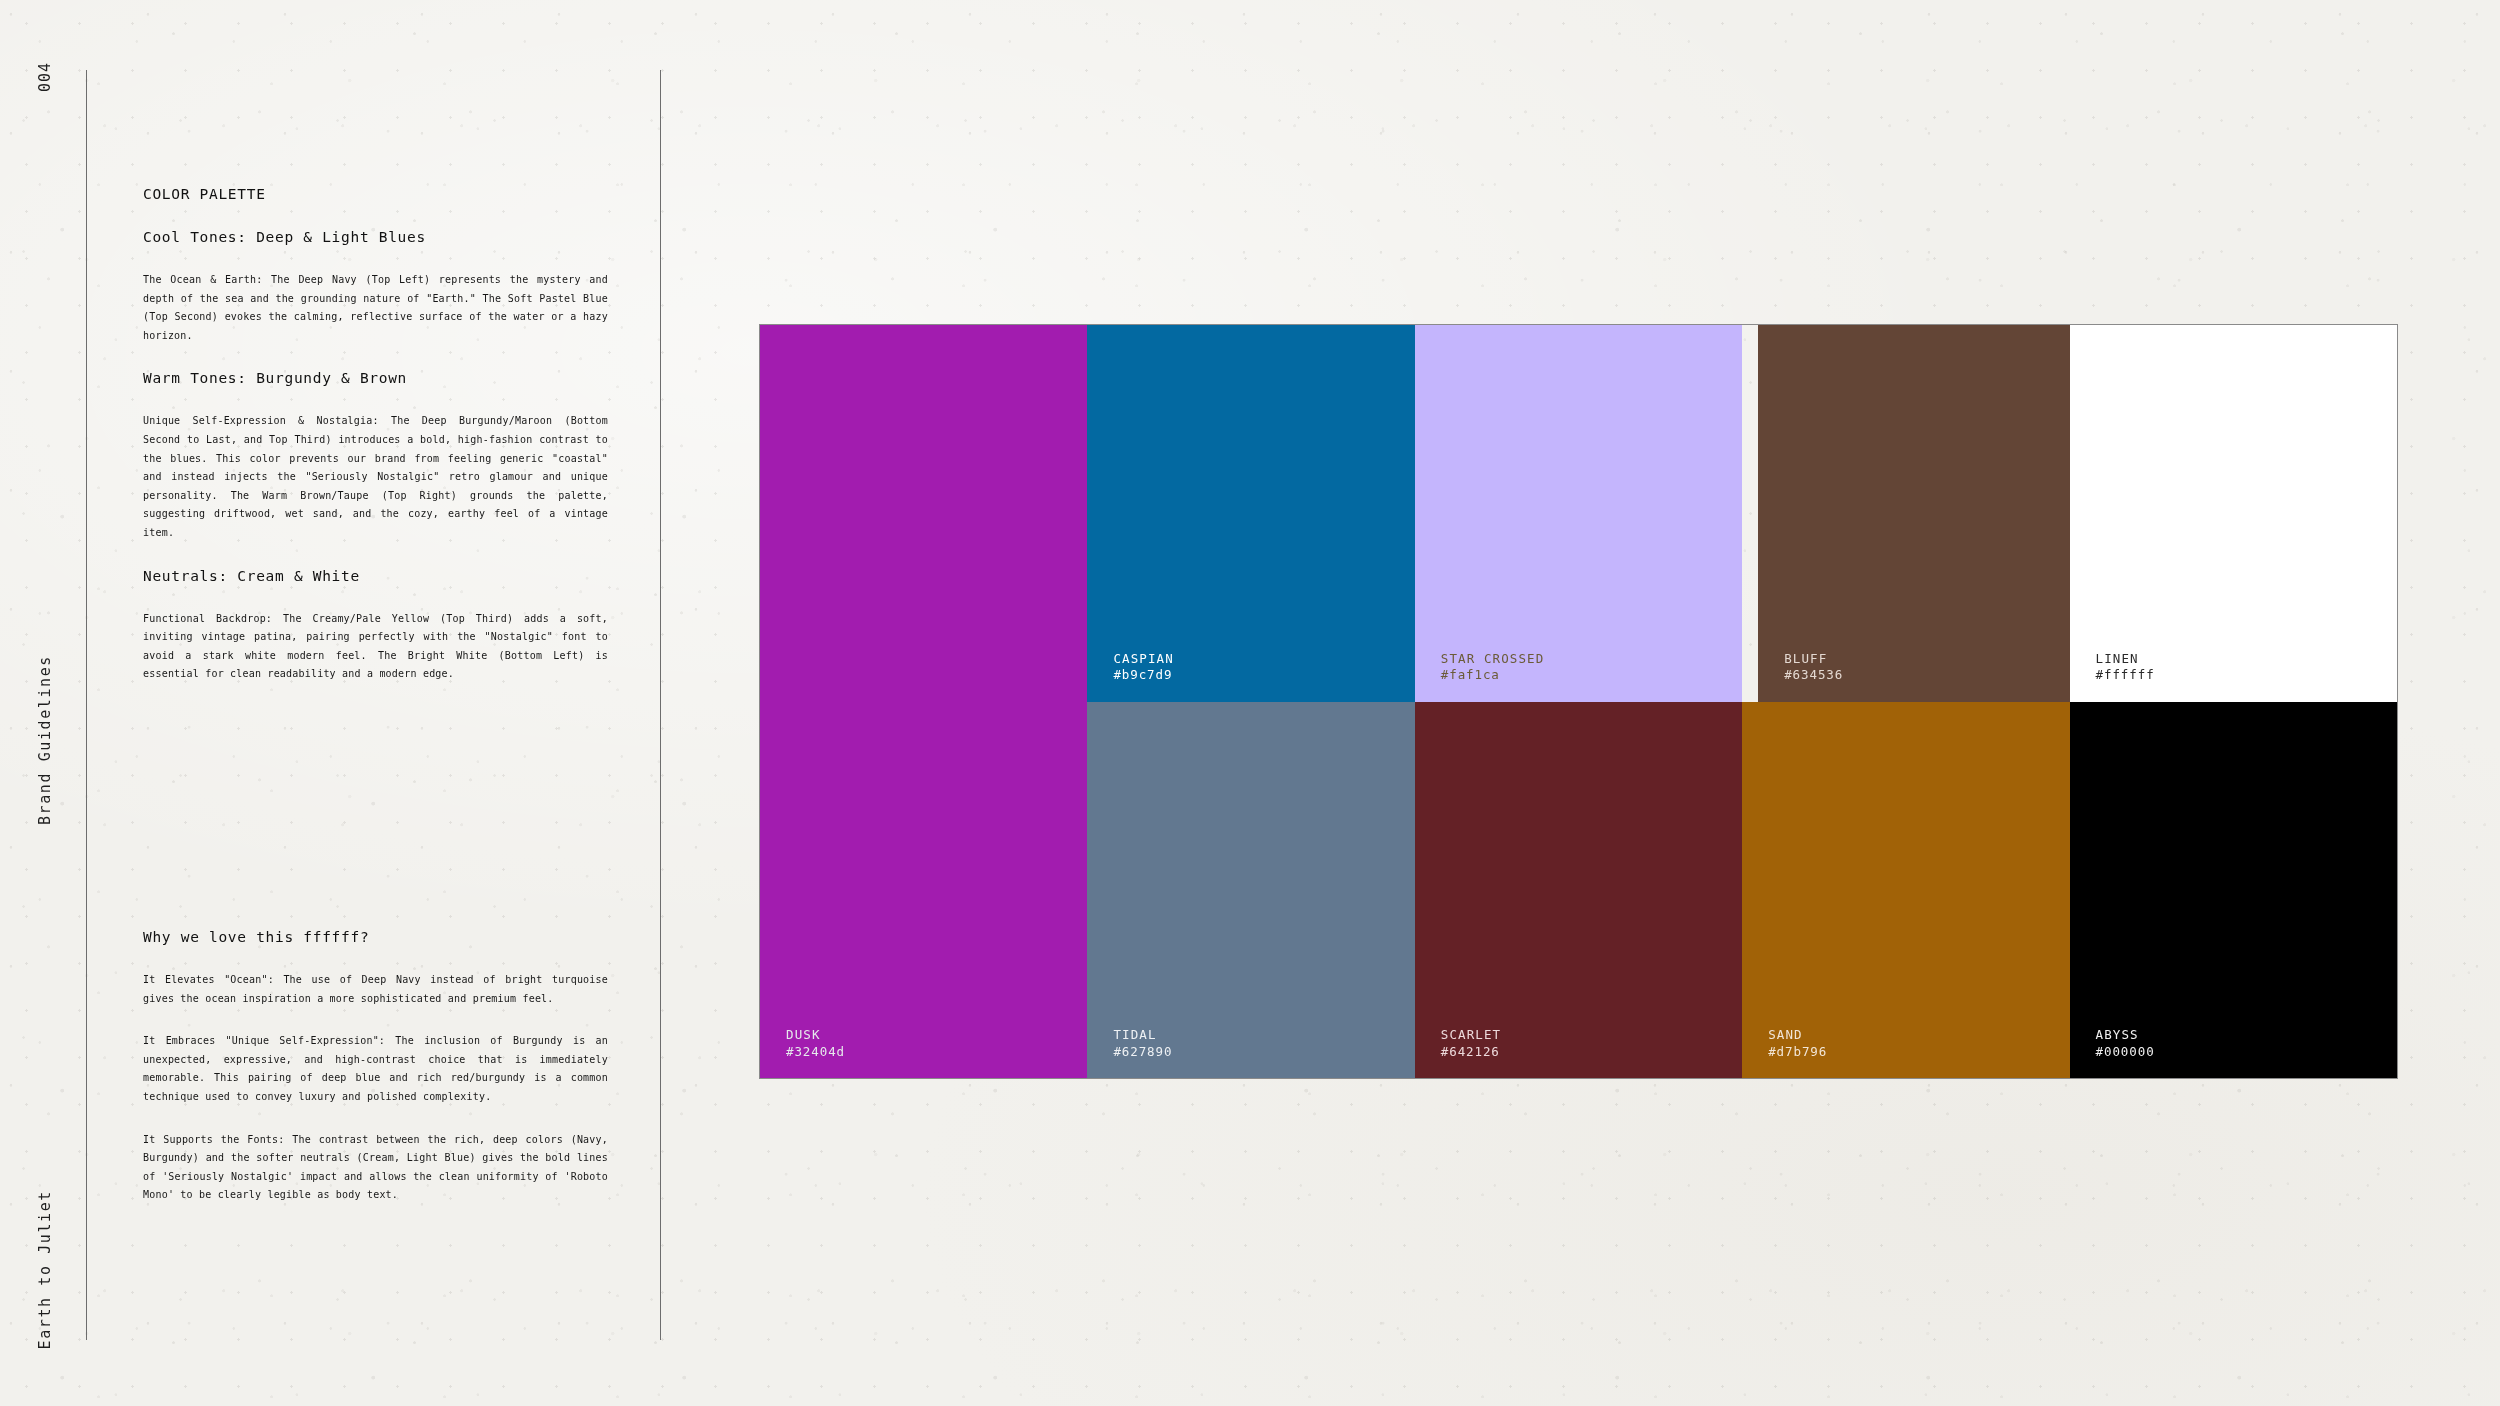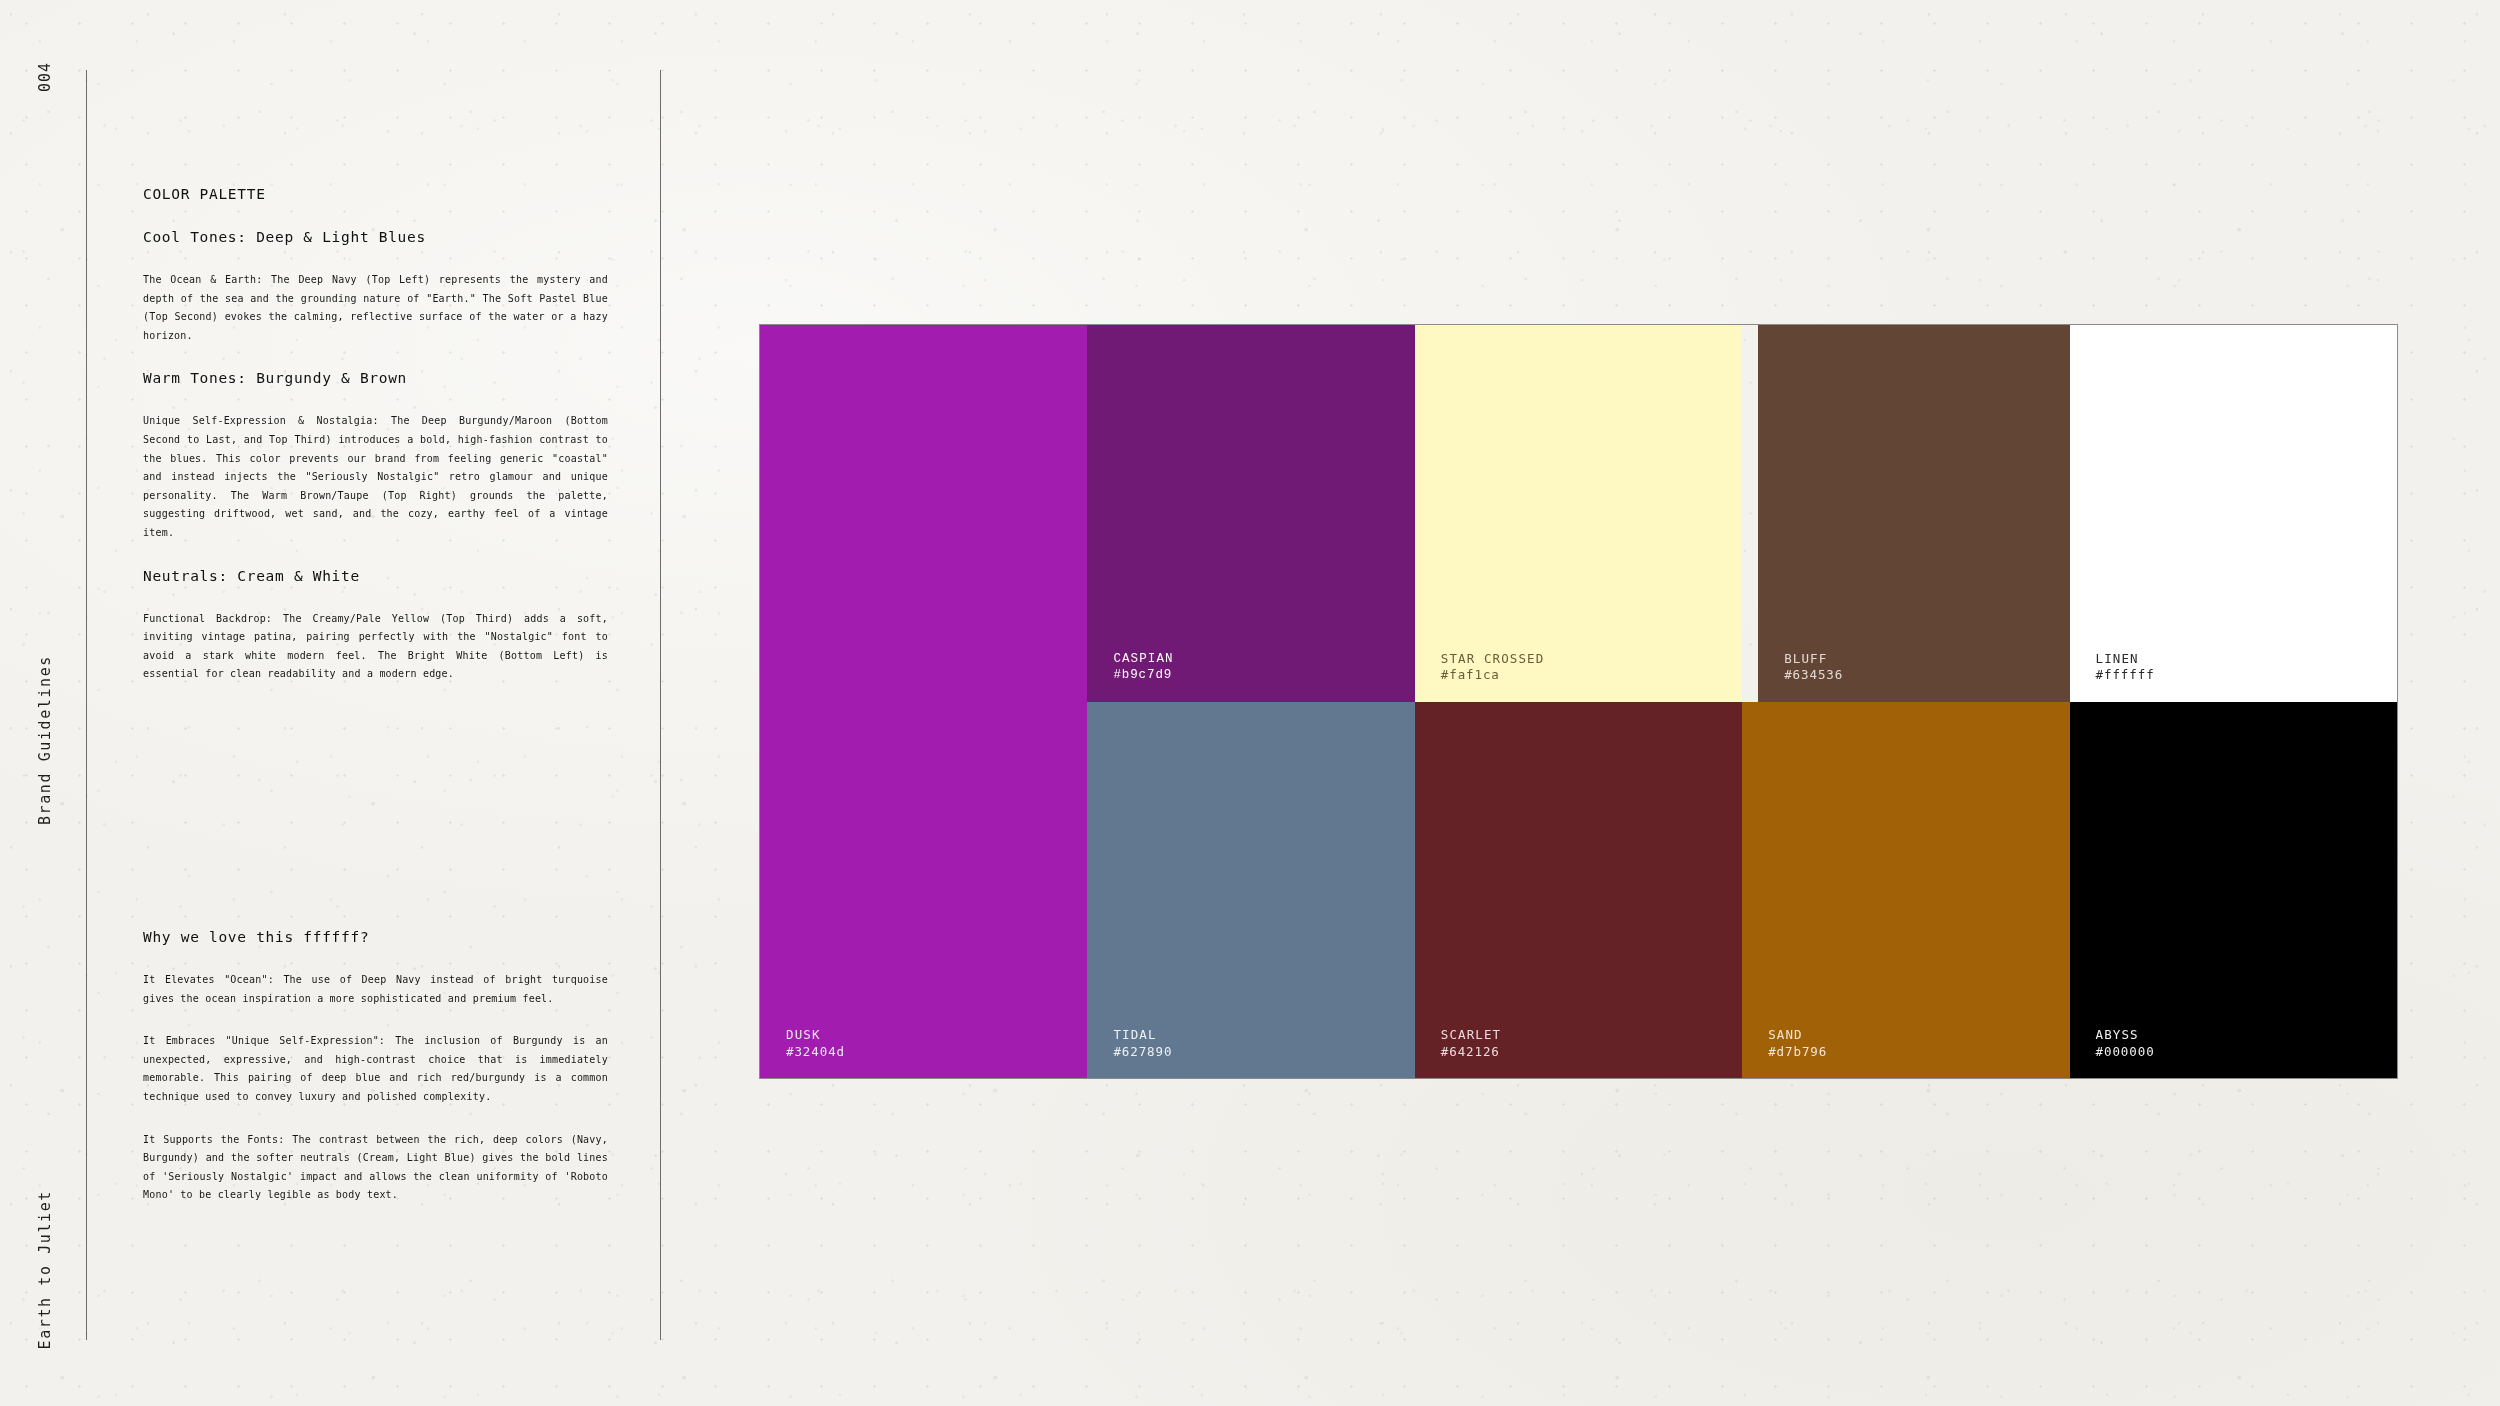--- a/index.html
+++ b/index.html
@@ -173,28 +173,28 @@
 
 <div id="swatch-grid" style="outline-color: rgb(138, 138, 138);">
 
   <div class="swatch swatch-tall" style="background-color: #a21caf;">
     <div class="swatch-label" style="color: rgb(230, 233, 236);">
       <span class="swatch-name">DUSK</span>
       <span class="swatch-hex">#32404d</span>
     </div>
   </div>
 
-  <div class="swatch" style="background-color: #701a75; font-family: Liberation Mono, monospace;">
+  <div class="swatch" style="background-color: #0369a1;">
     <div class="swatch-label" style="color: rgb(255, 255, 255);">
       <span class="swatch-name">CASPIAN</span>
       <span class="swatch-hex">#b9c7d9</span>
     </div>
   </div>
 
-  <div class="swatch" style="background-color: #fef9c3;">
+  <div class="swatch" style="background-color: #c4b5fd;">
     <div class="swatch-label" style="color: rgb(107, 91, 56);">
       <span class="swatch-name">STAR CROSSED</span>
       <span class="swatch-hex">#faf1ca</span>
     </div>
   </div>
 
   <div class="swatch" style="background-color: rgb(99, 69, 54); margin-left: 16px;">
     <div class="swatch-label" style="color: rgb(228, 217, 210);">
       <span class="swatch-name">BLUFF</span>
       <span class="swatch-hex">#634536</span>

